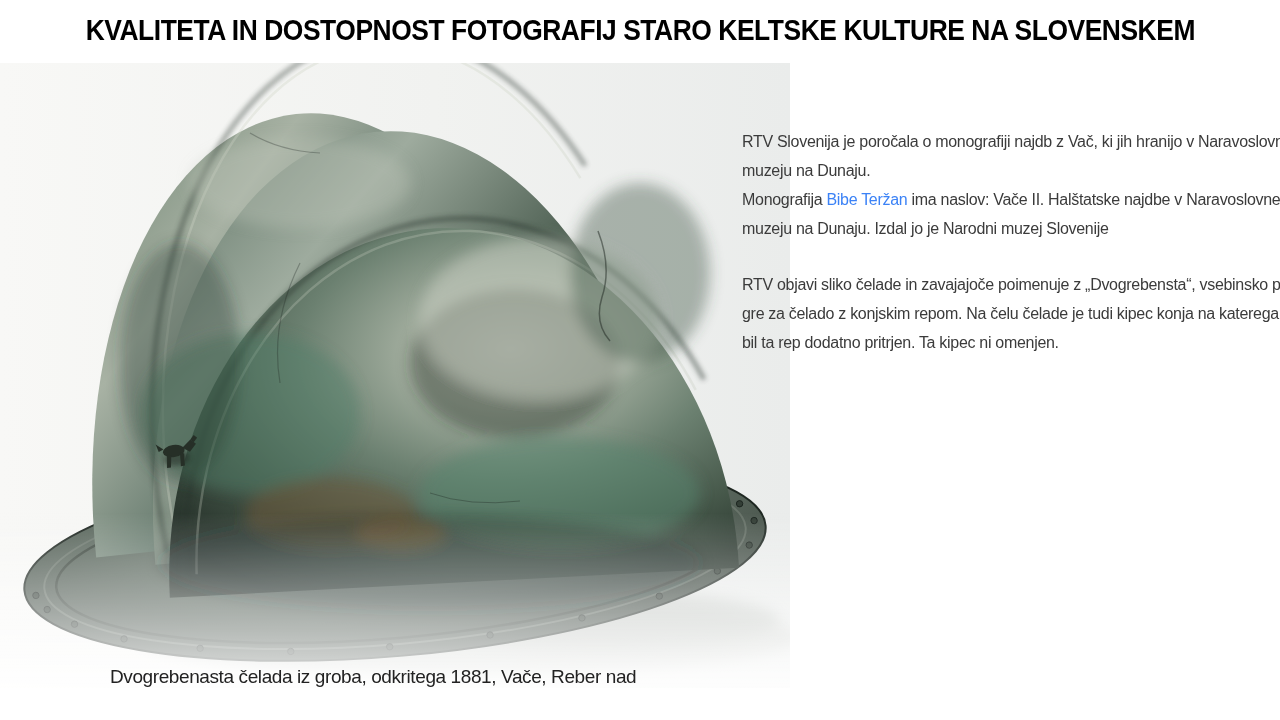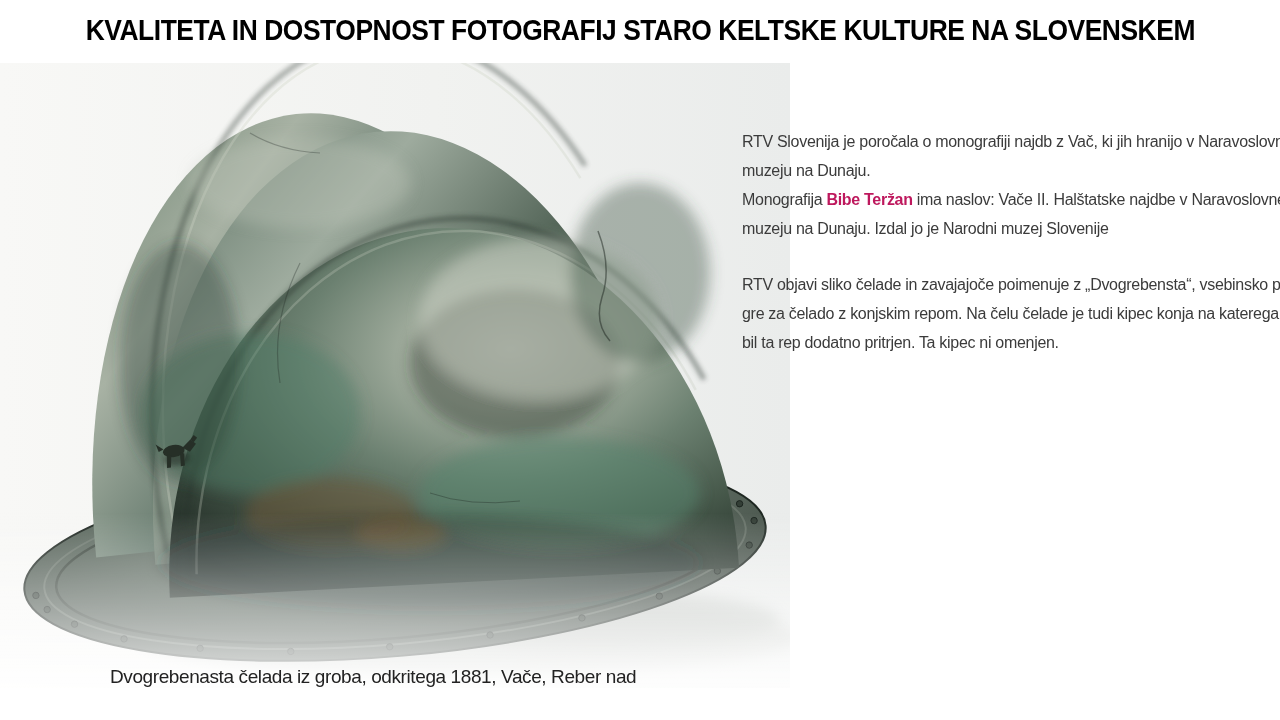--- a/index.html
+++ b/index.html
@@ -38,21 +38,21 @@
     position: absolute;
     left: 698px; top: 127px; width: 572px;
     font-size: 16px;
     line-height: 29px;
     letter-spacing: -0.3px;
     color: #3b3b3b;
     margin-left: 44px;
   }
   .body-text p { margin: 0 0 27px 0; }
   .pre-line { white-space: pre-line; }
-  .body-text b { font-weight: bold; color: #be185d; }
+  .body-text b { font-weight: normal; color: #3b82f6; }
 
   
   .caption {
     position: absolute;
     left: 110px; top: 663px; width: 620px;
     text-align: left;
     font-size: 19px;
     line-height: 27px;
     letter-spacing: -0.4px;
     color: #222222;

